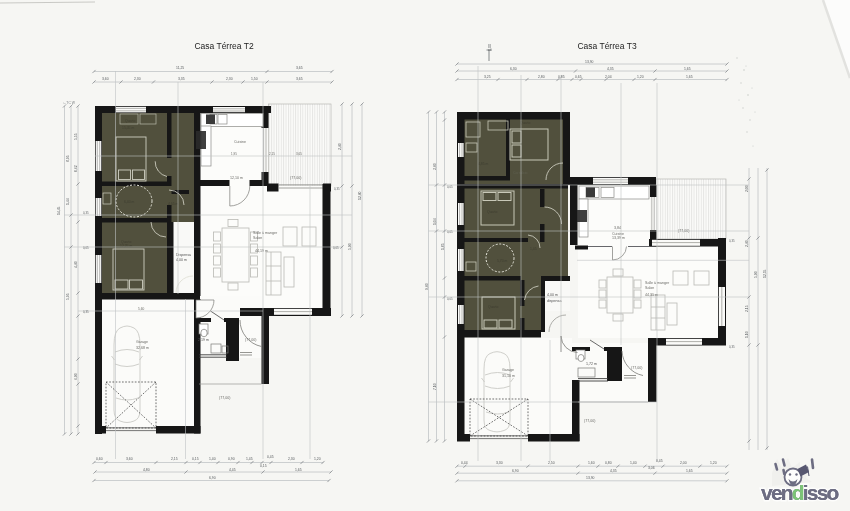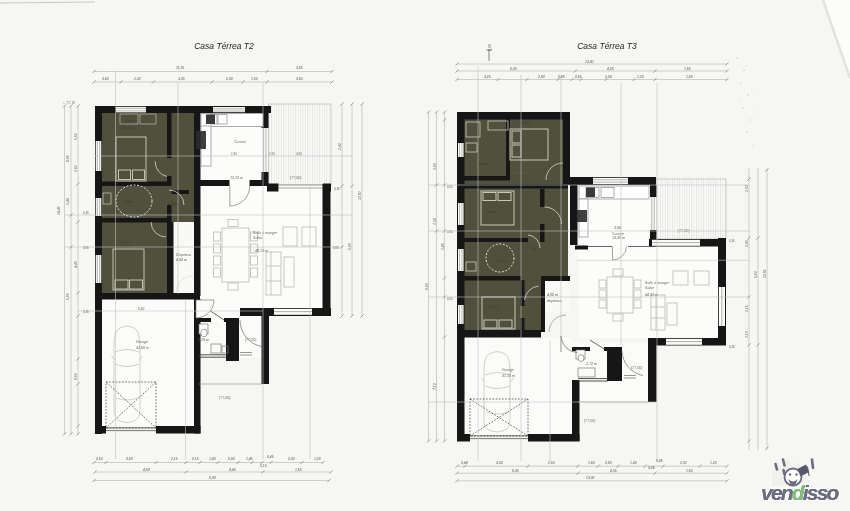--- a/index.html
+++ b/index.html
@@ -1,16 +1,16 @@
 <!DOCTYPE html>
 <html><head>
 <meta charset="utf-8">
 <style>
 html,body{margin:0;padding:0;}
-.page{width:850px;height:511px;background:#f6f6f3;position:relative;overflow:hidden;font-family:"Liberation Sans",sans-serif;font-style:italic;}
+.page{width:850px;height:511px;background:#f6f6f3;position:relative;overflow:hidden;font-family:"Liberation Sans",sans-serif;}
 svg{position:absolute;left:0;top:0;}
 </style>
 </head>
 <body>
 <div class="page">
 <svg width="850" height="511" viewBox="0 0 850 511">
 <defs>
 <pattern id="hatchV" width="2.4" height="8" patternUnits="userSpaceOnUse">
 <rect width="2.4" height="8" fill="#fbfbf9"></rect>
 <line x1="0.5" y1="0" x2="0.5" y2="8" stroke="#dcdcda" stroke-width="0.75"></line>

